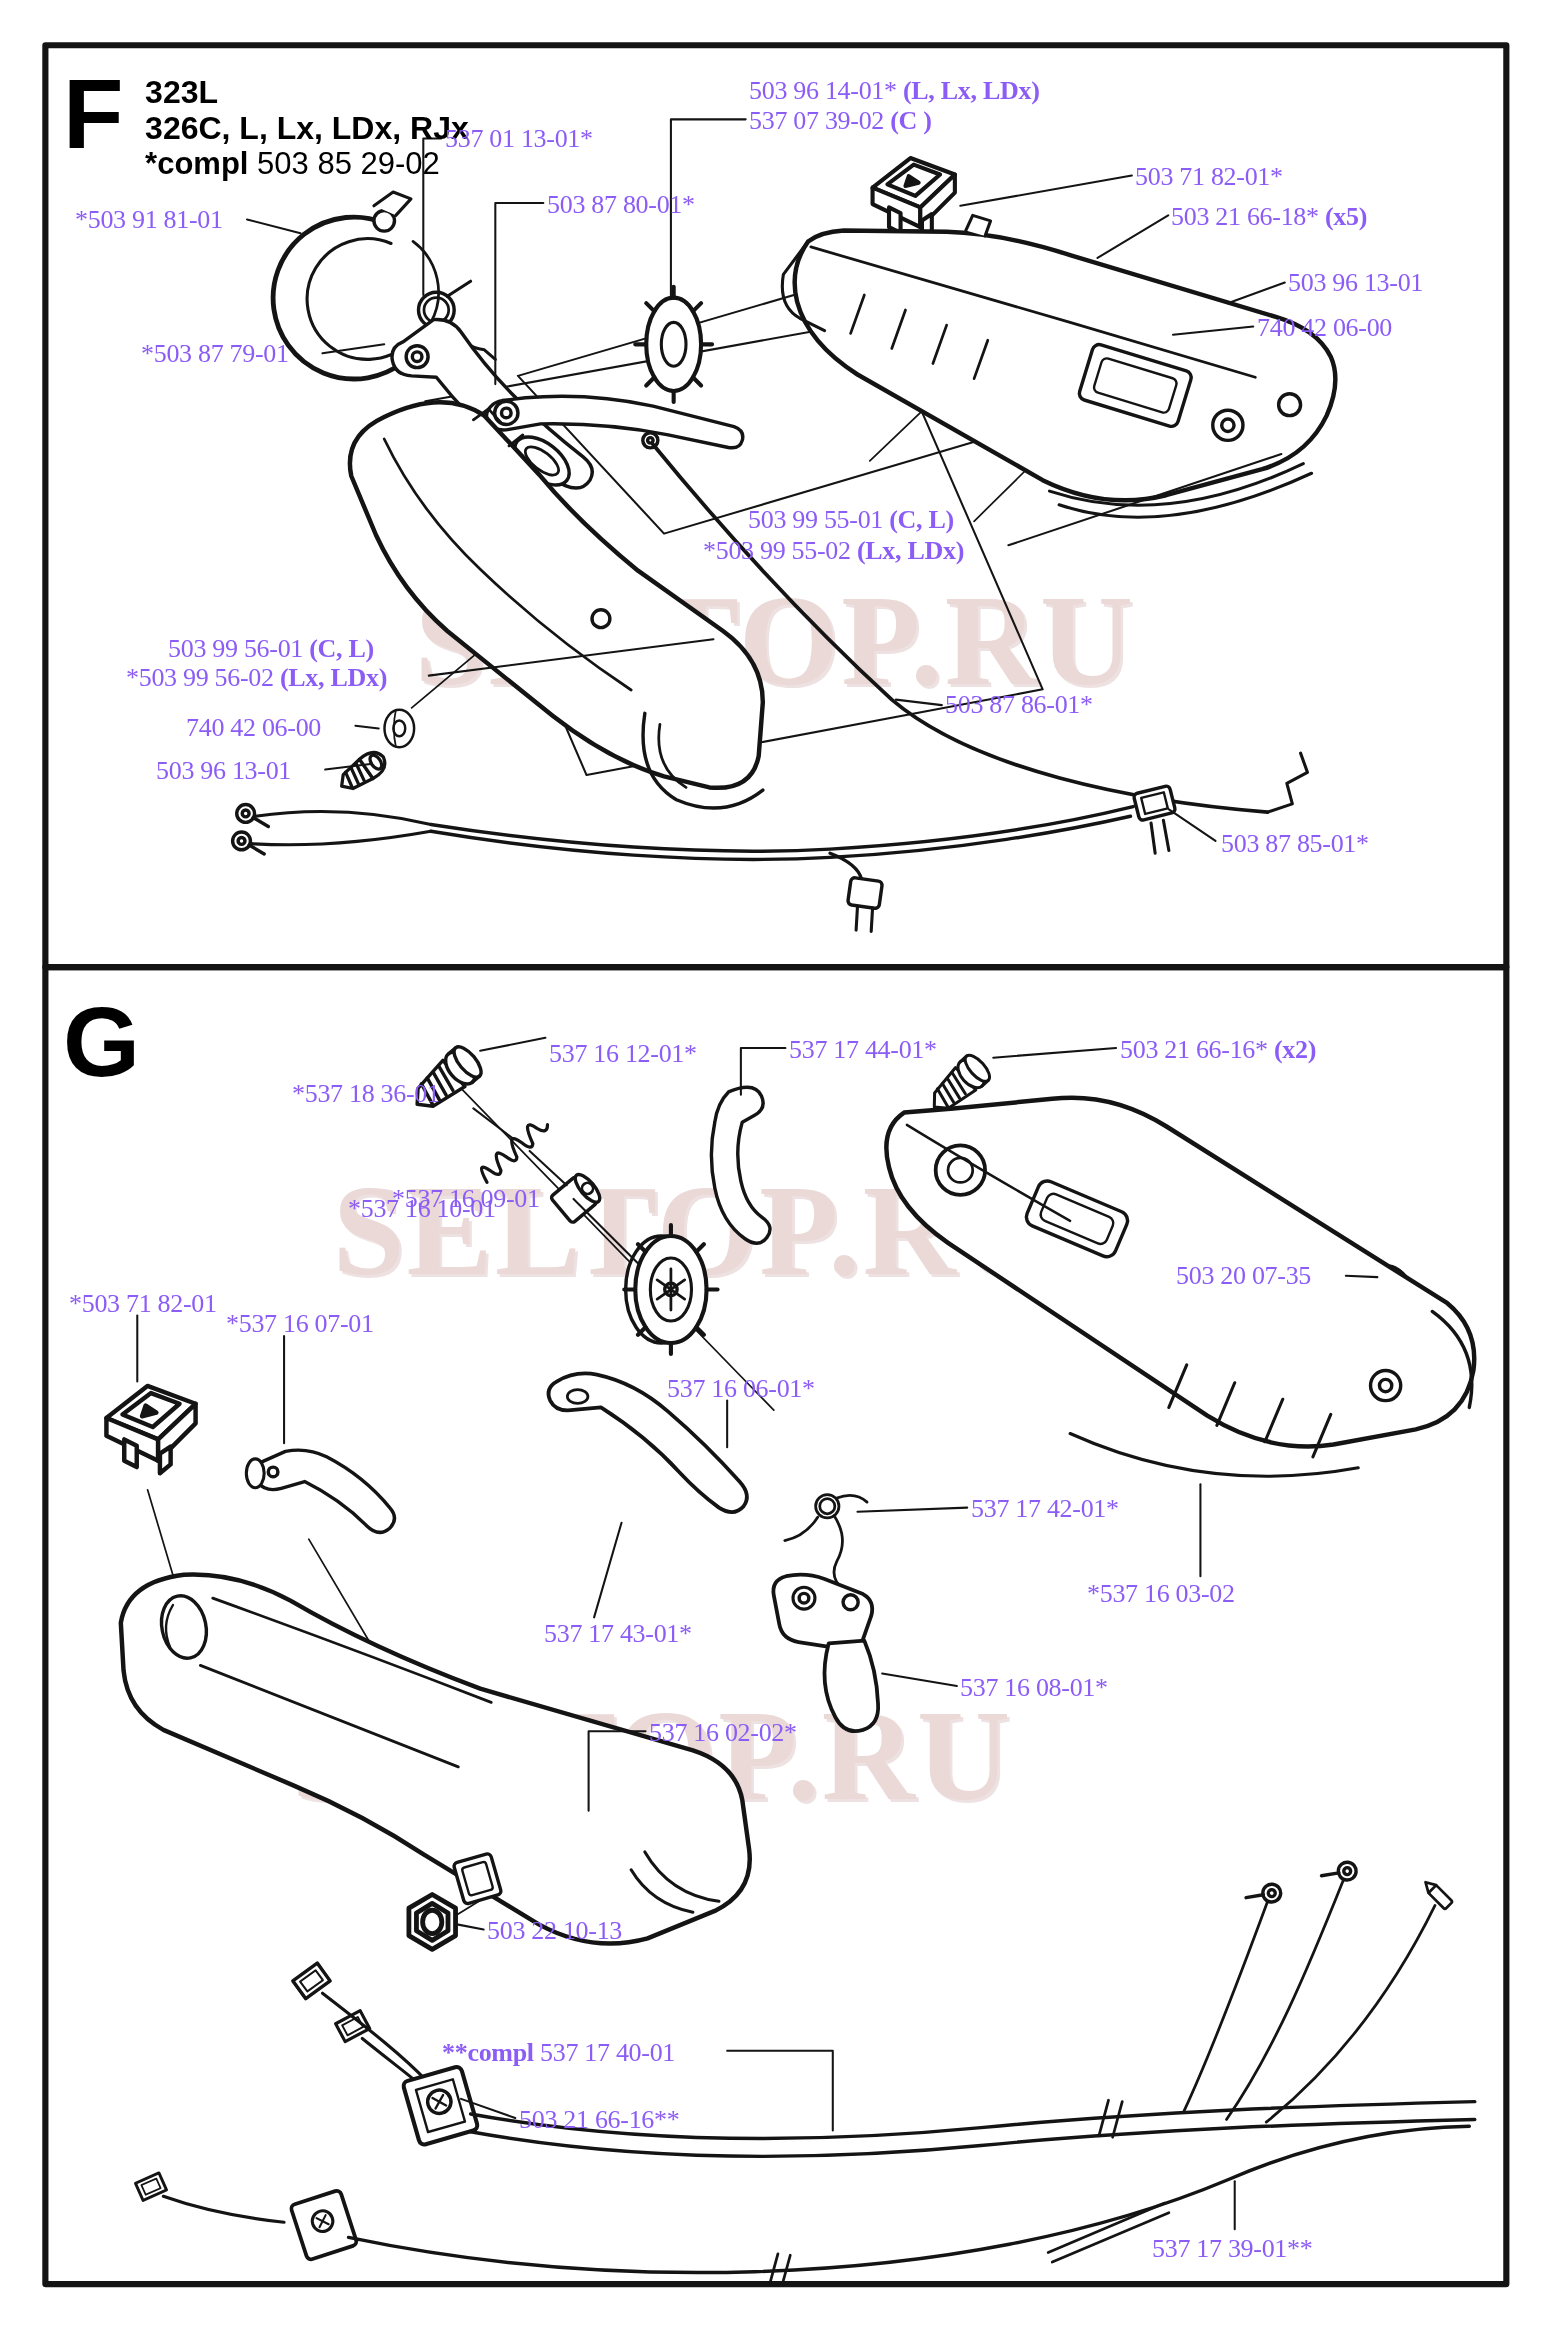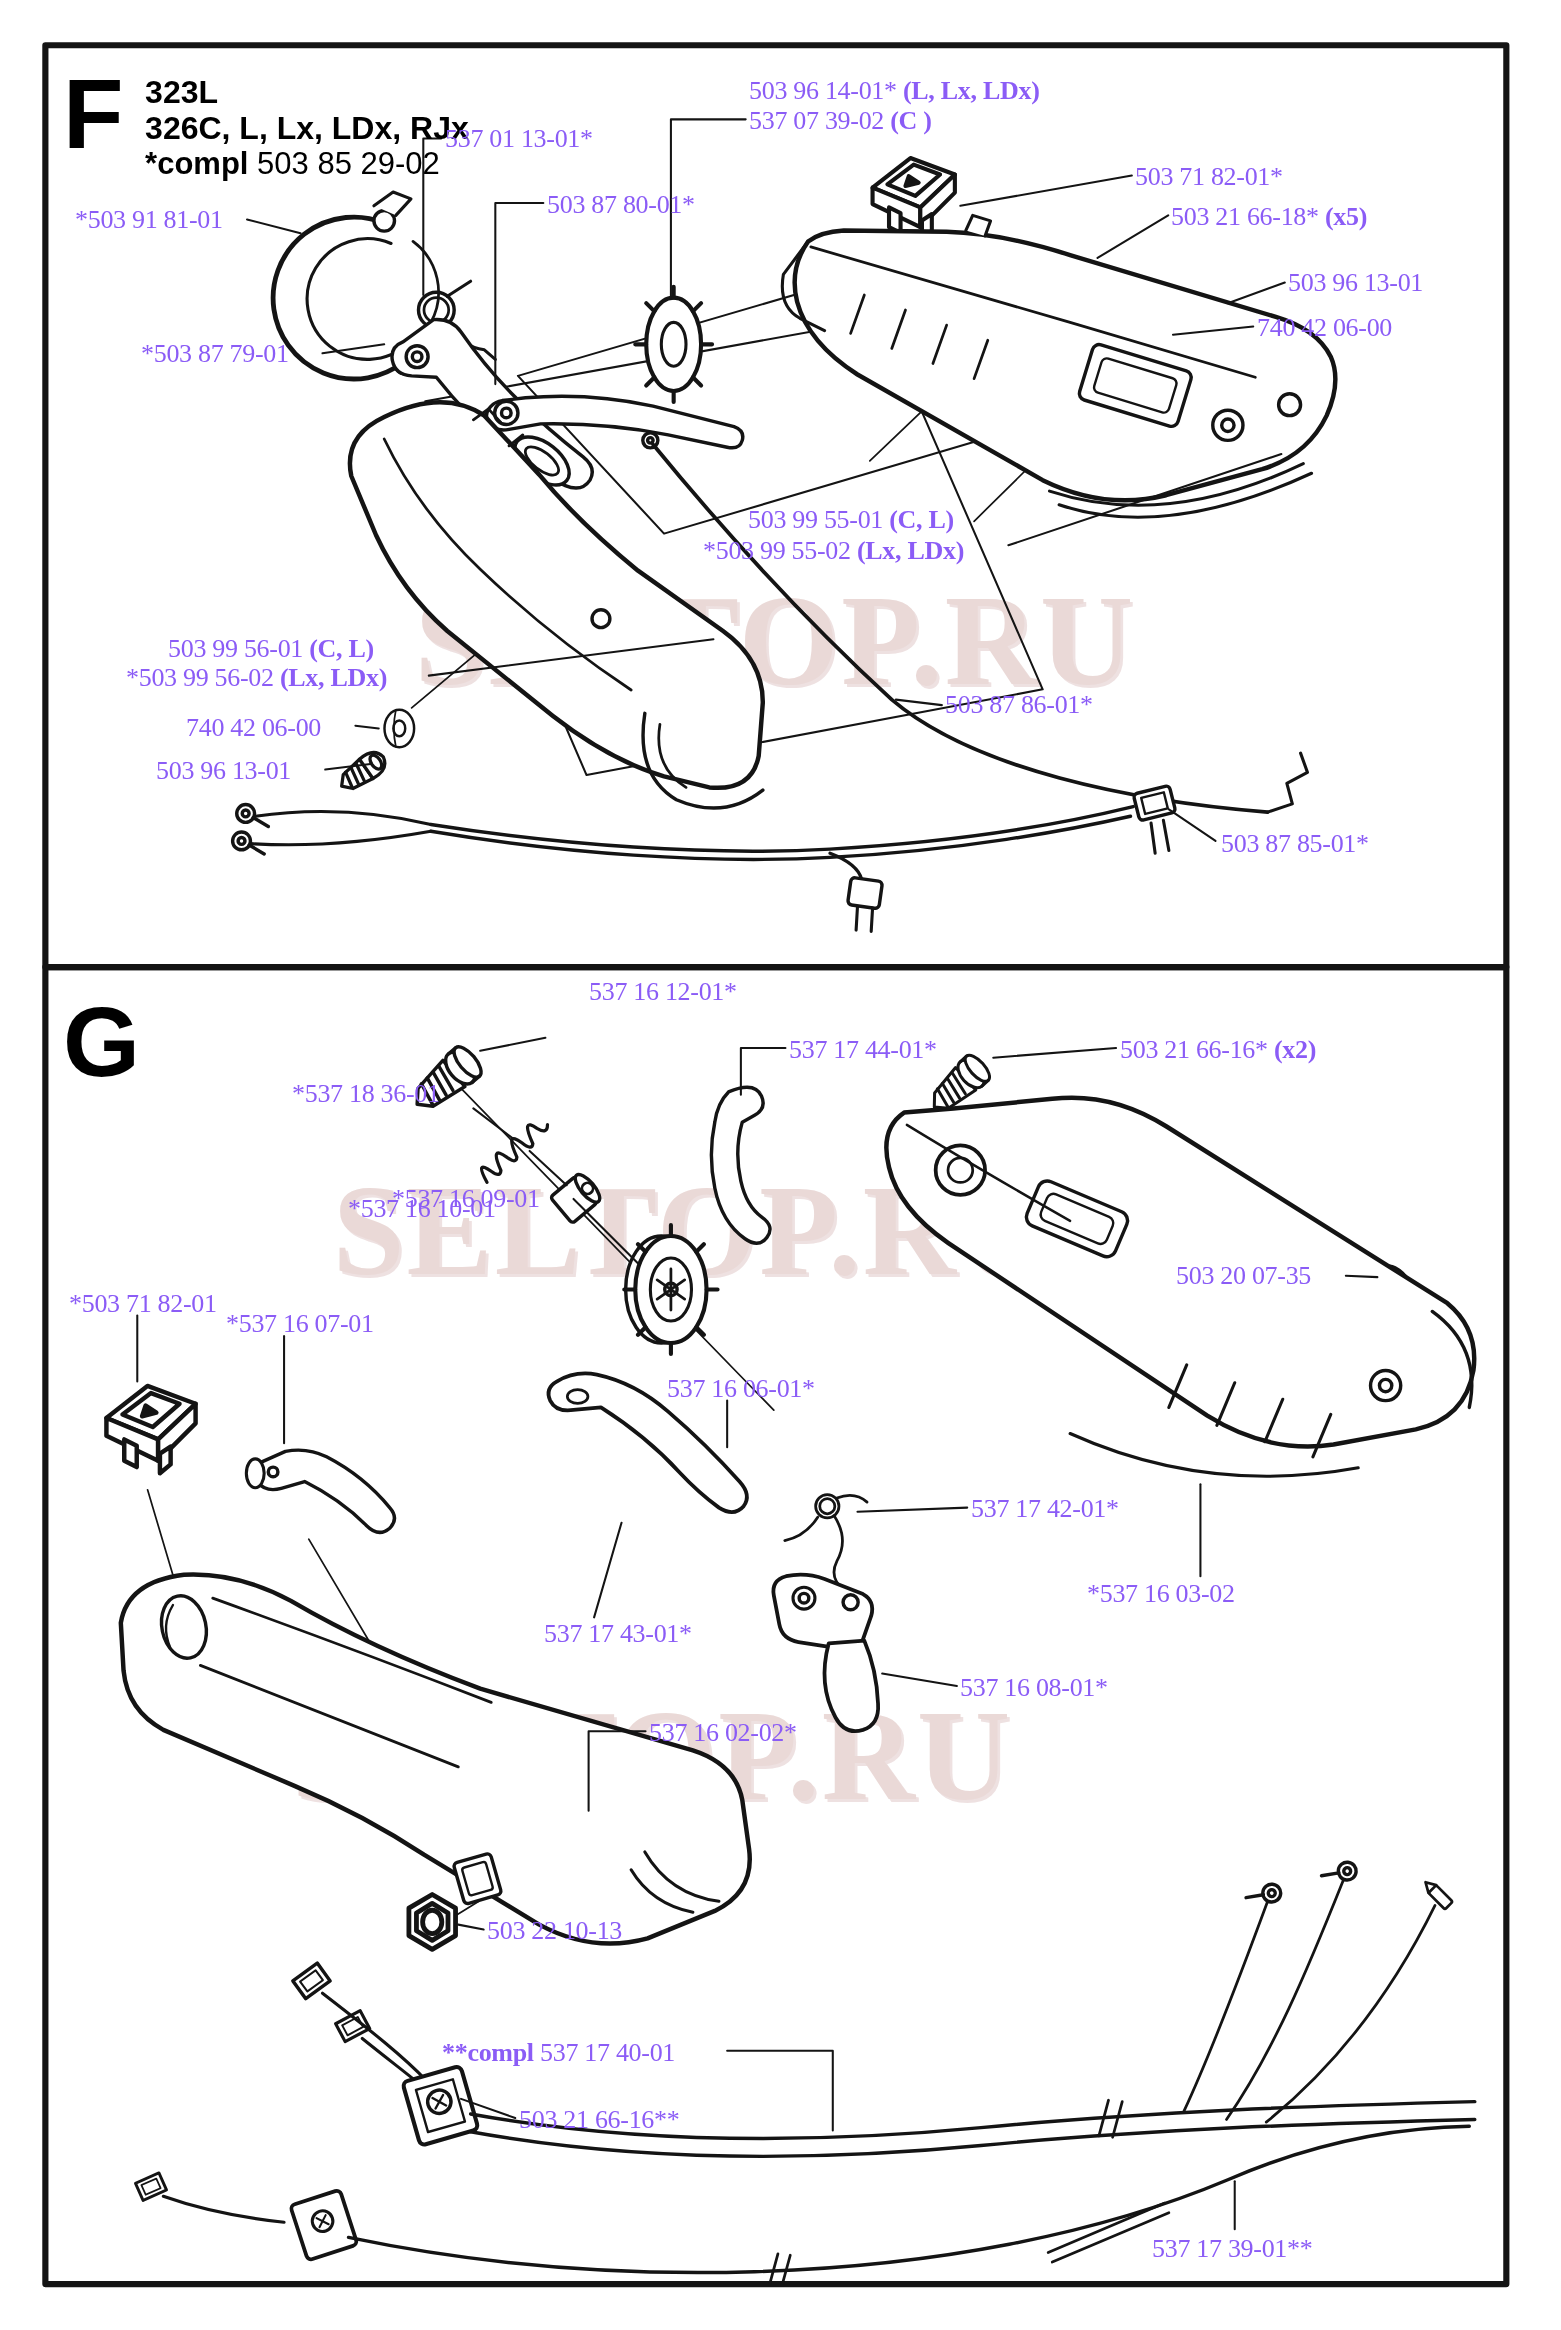--- a/index.html
+++ b/index.html
@@ -371,21 +371,21 @@
       <div class="plabel" style="left: 1288px; top: 269px;"><span>503 96 13-01</span></div>
       <div class="plabel" style="left: 1257px; top: 314px;"><span>740 42 06-00</span></div>
       <div class="plabel" style="left: 748px; top: 506px;"><span>503 99 55-01 </span><b>(C, L)</b></div>
       <div class="plabel" style="left: 703px; top: 537px;"><span>*503 99 55-02 </span><b>(Lx, LDx)</b></div>
       <div class="plabel" style="left: 168px; top: 635px;"><span>503 99 56-01 </span><b>(C, L)</b></div>
       <div class="plabel" style="left: 126px; top: 664px;"><span>*503 99 56-02 </span><b>(Lx, LDx)</b></div>
       <div class="plabel" style="left: 186px; top: 714px;"><span>740 42 06-00</span></div>
       <div class="plabel" style="left: 156px; top: 757px;"><span>503 96 13-01</span></div>
       <div class="plabel" style="left: 945px; top: 691px;"><span>503 87 86-01*</span></div>
       <div class="plabel" style="left: 1221px; top: 830px;"><span>503 87 85-01*</span></div>
-      <div class="plabel" style="left: 549px; top: 978px; margin-left: 40px;"><span>537 16 12-01*</span></div>
+      <div class="plabel" style="left: 549px; top: 1040px;"><span>537 16 12-01*</span></div>
       <div class="plabel" style="left: 789px; top: 1036px;"><span>537 17 44-01*</span></div>
       <div class="plabel" style="left: 1120px; top: 1036px;"><span>503 21 66-16* </span><b>(x2)</b></div>
       <div class="plabel" style="left: 292px; top: 1080px; text-align: right;"><span>*537 18 36-01</span></div>
       <div class="plabel" style="left: 348px; top: 1195px; text-align: center;"><span>*537 16 10-01</span></div>
       <div class="plabel" style="left: 392px; top: 1185px;"><span>*537 16 09-01</span></div>
       <div class="plabel" style="left: 1176px; top: 1262px;"><span>503 20 07-35</span></div>
       <div class="plabel" style="left: 69px; top: 1290px;"><span>*503 71 82-01</span></div>
       <div class="plabel" style="left: 226px; top: 1310px;"><span>*537 16 07-01</span></div>
       <div class="plabel" style="left: 667px; top: 1375px;"><span>537 16 06-01*</span></div>
       <div class="plabel" style="left: 971px; top: 1495px;"><span>537 17 42-01*</span></div>

